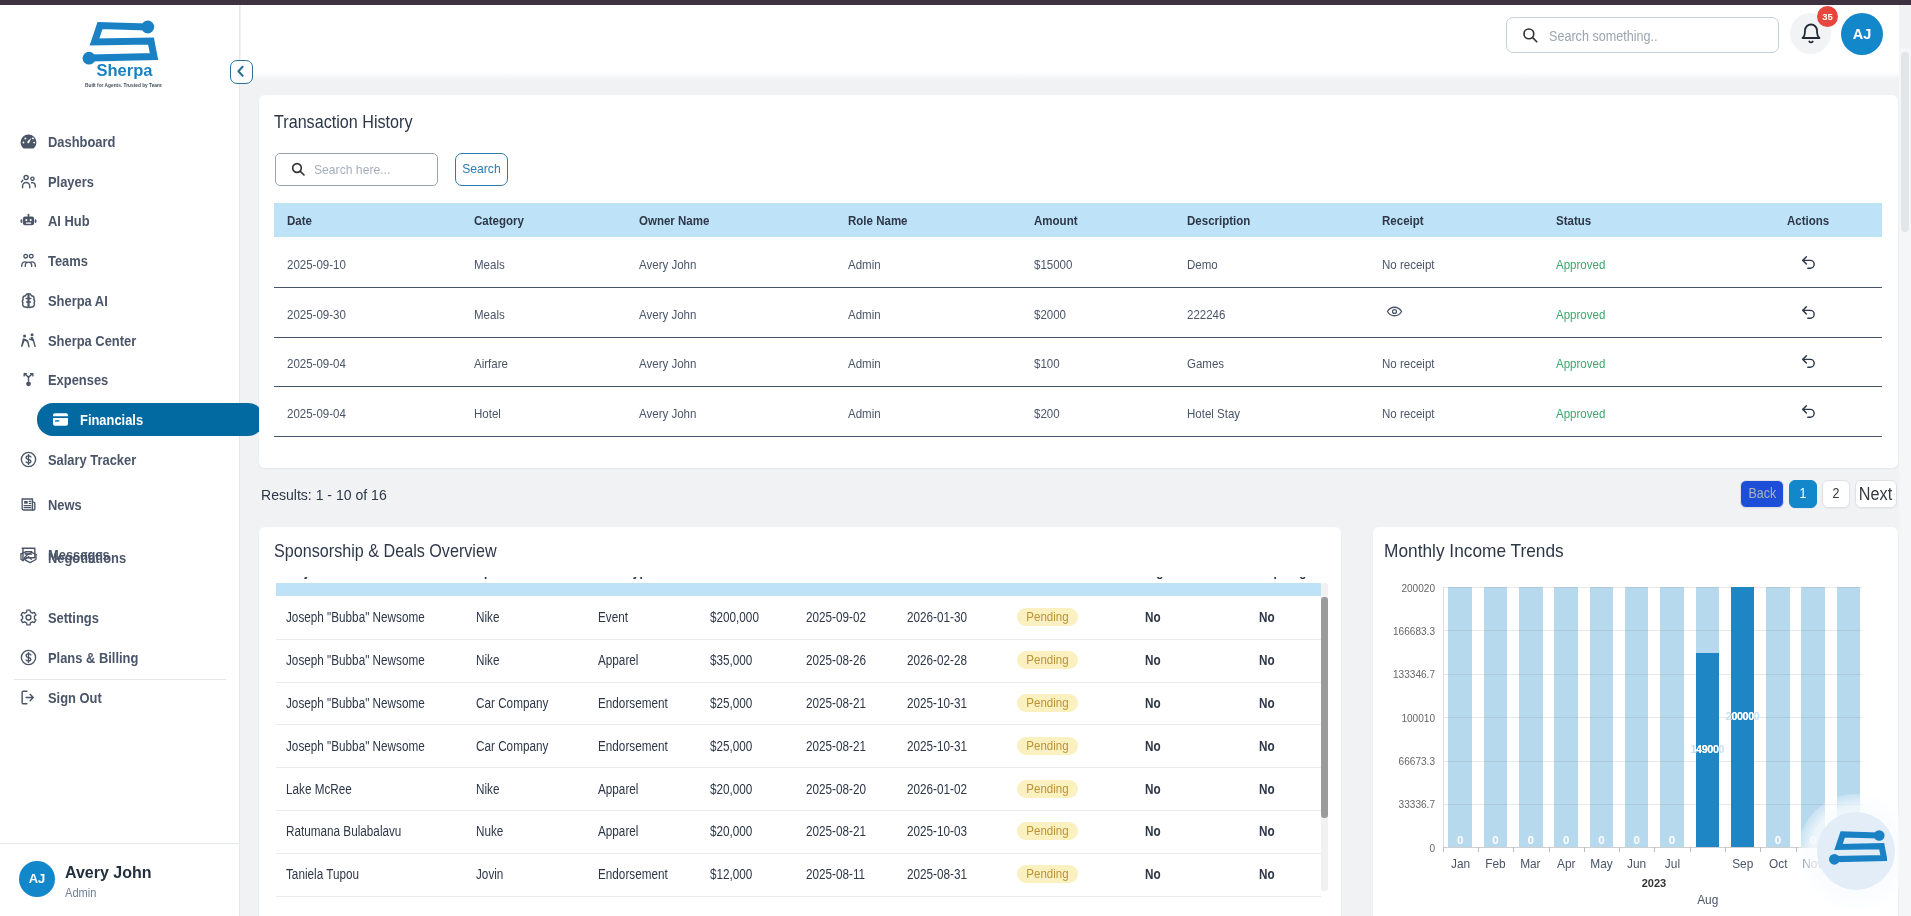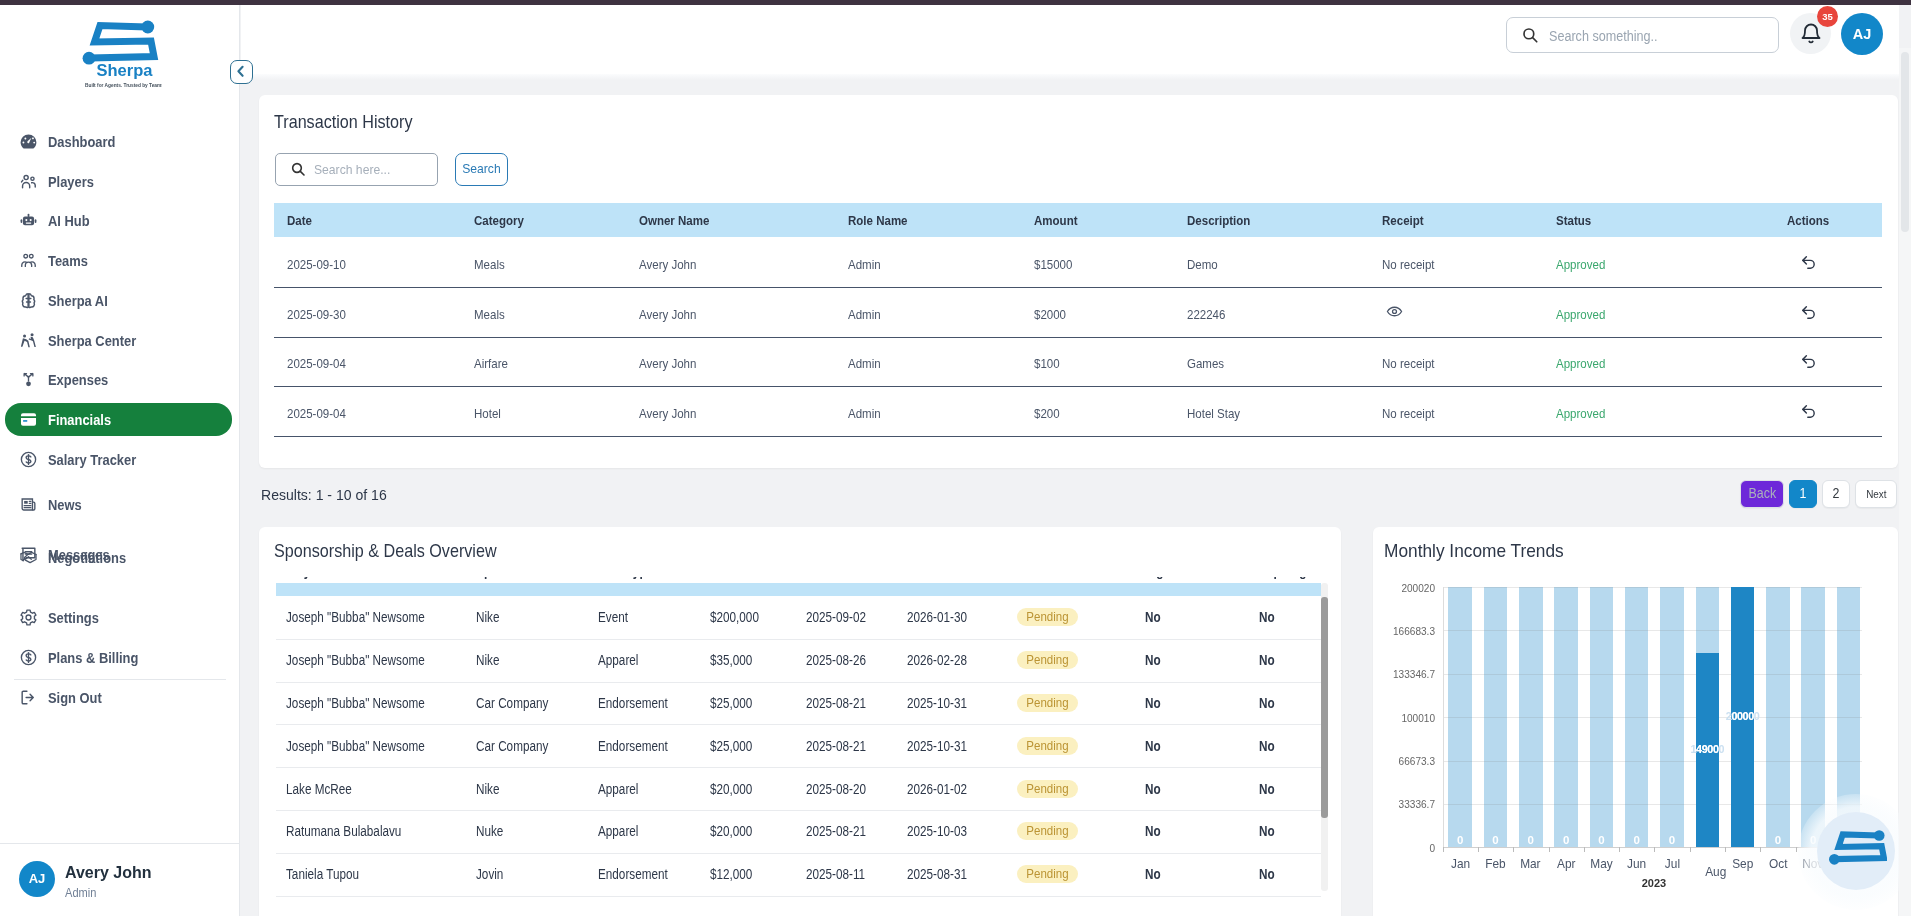--- a/index.html
+++ b/index.html
@@ -7,21 +7,21 @@
 .abs { position:absolute; }
 #topstrip { left:0; top:0; width:1911px; height:5px; background:#3e3240; }
 #sidebar { left:0; top:5px; width:240px; height:911px; background:#ffffff; border-right:1px solid #e4e7eb; }
 #topbar { left:241px; top:5px; width:1658px; height:69px; background:#ffffff; }
 #topbarshadow { left:241px; top:74px; width:1658px; height:6px; background:linear-gradient(#fbfcfd,#f1f2f4); }
 #collapse { left:230px; top:60px; width:23px; height:24px; background:#fff; border:1.6px solid #2e7092; border-radius:7px; }
 .card { position:absolute; background:#fff; border-radius:6px; box-shadow:0 1px 2px rgba(0,0,0,0.05); }
 .navitem { position:absolute; left:5px; width:227px; height:33px; }
 .navitem .ic { position:absolute; left:14px; top:7px; width:19px; height:19px; }
 .navitem .tx { position:absolute; left:43px; top:8px; font-size:15px; font-weight:700; color:#4a5568; transform:scaleX(0.86); transform-origin:0 50%; white-space:nowrap; }
-.navitem.active { background:#15803d; border-radius:16px; }
+.navitem.active { background:#0369a1; border-radius:16px;margin-left:32px; }
 .navitem.active .tx { color:#fff; }
 svg { display:block; }
 .th { position:absolute; font-weight:700; font-size:12.8px; color:#2d3748; transform:scaleX(0.9); transform-origin:0 50%; white-space:nowrap; }
 .td { position:absolute; font-size:12.8px; color:#4a5568; transform:scaleX(0.9); transform-origin:0 50%; white-space:nowrap; }
 .sxl { transform:scaleX(0.85); transform-origin:0 50%; white-space:nowrap; }
 .cx { display:inline-block; transform:scaleX(0.9); }
 </style>
 </head>
 <body>
 <div class="abs" id="topstrip"></div>
@@ -308,24 +308,24 @@
 <div class="td" style="left:1556px; top:406px; color:#3aa76d;">Approved</div>
 <div class="abs" style="left:1800px; top:403px;">
     <svg width="17" height="17" viewBox="0 0 24 24" fill="none" stroke="#2d3748" stroke-width="2" stroke-linecap="round" stroke-linejoin="round">
       <path d="M9 14L4 9l5-5"></path>
       <path d="M4 9h10.5a5.5 5.5 0 0 1 0 11H11"></path>
     </svg>
   </div>
 <div class="abs" style="left:274px; top:435.5px; width:1608px; border-top:1px solid #46546a;"></div>
 
 <div class="abs sxl" style="left:261px; top:487px; font-size:14.2px; color:#2d3748; transform:scaleX(0.99);">Results: 1 - 10 of 16</div>
-<div class="abs" style="left:1740px; top:480px; width:44px; height:28px; background:#6d28d9; border:1px solid #dee2e6; border-radius:6px; color:#aab2bb; font-size:13.8px; text-align:center; line-height:26px; box-shadow:0 1px 1px rgba(0,0,0,0.04);"><span class="cx">Back</span></div>
+<div class="abs" style="left:1740px; top:480px; width:44px; height:28px; background:#1d4ed8; border:1px solid #dee2e6; border-radius:6px; color:#aab2bb; font-size:13.8px; text-align:center; line-height:26px; box-shadow:0 1px 1px rgba(0,0,0,0.04);"><span class="cx">Back</span></div>
 <div class="abs" style="left:1789px; top:480px; width:28px; height:28px; background:#1287c9; border:1px solid #1287c9; border-radius:6px; color:#fff; font-size:13.8px; text-align:center; line-height:26px; box-shadow:0 1px 1px rgba(0,0,0,0.04);"><span class="cx">1</span></div>
 <div class="abs" style="left:1822px; top:480px; width:28px; height:28px; background:#fff; border:1px solid #dee2e6; border-radius:6px; color:#343a40; font-size:13.8px; text-align:center; line-height:26px; box-shadow:0 1px 1px rgba(0,0,0,0.04);"><span class="cx">2</span></div>
-<div class="abs" style="left:1855px; top:480px; width:42px; height:28px; background:#fff; border:1px solid #dee2e6; border-radius:6px; color:#343a40; font-size:11px; text-align:center; line-height:26px; box-shadow:0 1px 1px rgba(0,0,0,0.04);"><span class="cx">Next</span></div>
+<div class="abs" style="left:1855px; top:480px; width:42px; height:28px; background:#fff; border:1px solid #dee2e6; border-radius:6px; color:#343a40; font-size:18px; text-align:center; line-height:26px; box-shadow:0 1px 1px rgba(0,0,0,0.04);"><span class="cx">Next</span></div>
 
 <div class="card" style="left:259px; top:527px; width:1082px; height:389px; border-radius:6px 6px 0 0;"></div>
 <div class="abs sxl" style="left:274px; top:540px; font-size:19px; color:#2d3748; transform:scaleX(0.85);">Sponsorship &amp; Deals Overview</div>
 <div class="abs" id="sponsorwrap" style="left:276px; top:577px; width:1056px; height:339px; overflow:hidden;">
     <div class="abs" style="left:0; top:6px; width:1045px; height:13px; background:#bee3f8;"></div>
 <div class="abs sxl" style="left:10px; top:-14.5px; font-size:14px; font-weight:700; color:#2d3748;">Player Name</div>
 <div class="abs sxl" style="left:200px; top:-14.5px; font-size:14px; font-weight:700; color:#2d3748;">Sponsor</div>
 <div class="abs sxl" style="left:322px; top:-14.5px; font-size:14px; font-weight:700; color:#2d3748;">Deal Type</div>
 <div class="abs sxl" style="left:434px; top:-14.5px; font-size:14px; font-weight:700; color:#2d3748;">Amount</div>
 <div class="abs sxl" style="left:530px; top:-14.5px; font-size:14px; font-weight:700; color:#2d3748;">Start Date</div>
@@ -445,21 +445,21 @@
 <div class="abs" style="left:1510.8px; top:856px; width:40px; text-align:center; font-size:13.2px; color:#4a5568;"><span class="cx">Mar</span></div>
 <div class="abs" style="left:1548.5px; top:847.3px; width:1px; height:5px; background:#bbb;"></div>
 <div class="abs" style="left:1546.1px; top:856px; width:40px; text-align:center; font-size:13.2px; color:#4a5568;"><span class="cx">Apr</span></div>
 <div class="abs" style="left:1583.8px; top:847.3px; width:1px; height:5px; background:#bbb;"></div>
 <div class="abs" style="left:1581.4px; top:856px; width:40px; text-align:center; font-size:13.2px; color:#4a5568;"><span class="cx">May</span></div>
 <div class="abs" style="left:1619.0px; top:847.3px; width:1px; height:5px; background:#bbb;"></div>
 <div class="abs" style="left:1616.7px; top:856px; width:40px; text-align:center; font-size:13.2px; color:#4a5568;"><span class="cx">Jun</span></div>
 <div class="abs" style="left:1654.3px; top:847.3px; width:1px; height:5px; background:#bbb;"></div>
 <div class="abs" style="left:1652.0px; top:856px; width:40px; text-align:center; font-size:13.2px; color:#4a5568;"><span class="cx">Jul</span></div>
 <div class="abs" style="left:1689.6px; top:847.3px; width:1px; height:5px; background:#bbb;"></div>
-<div class="abs" style="left:1687.3px; top:864px; width:40px; text-align:right; font-size:13.2px; color:#4a5568;"><span class="cx">Aug</span></div>
+<div class="abs" style="left:1687.3px; top:892px; width:40px; text-align:center; font-size:13.2px; color:#4a5568;"><span class="cx">Aug</span></div>
 <div class="abs" style="left:1724.9px; top:847.3px; width:1px; height:5px; background:#bbb;"></div>
 <div class="abs" style="left:1722.6px; top:856px; width:40px; text-align:center; font-size:13.2px; color:#4a5568;"><span class="cx">Sep</span></div>
 <div class="abs" style="left:1760.2px; top:847.3px; width:1px; height:5px; background:#bbb;"></div>
 <div class="abs" style="left:1757.9px; top:856px; width:40px; text-align:center; font-size:13.2px; color:#4a5568;"><span class="cx">Oct</span></div>
 <div class="abs" style="left:1795.5px; top:847.3px; width:1px; height:5px; background:#bbb;"></div>
 <div class="abs" style="left:1793.2px; top:856px; width:40px; text-align:center; font-size:13.2px; color:#4a5568;"><span class="cx">Nov</span></div>
 <div class="abs" style="left:1830.8px; top:847.3px; width:1px; height:5px; background:#bbb;"></div>
 <div class="abs" style="left:1828.5px; top:856px; width:40px; text-align:center; font-size:13.2px; color:#4a5568;"><span class="cx">Dec</span></div>
 <div class="abs" style="left:1866.2px; top:847.3px; width:1px; height:5px; background:#bbb;"></div>
 <div class="abs" style="left:1695.5px; top:653.4px; width:23.6px; height:193.9px; background:#1e86c5;"></div>

